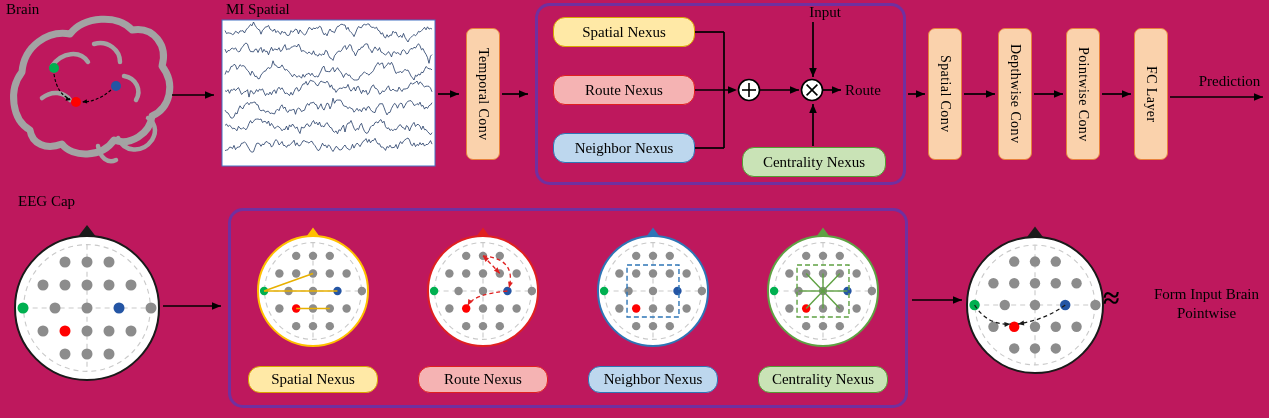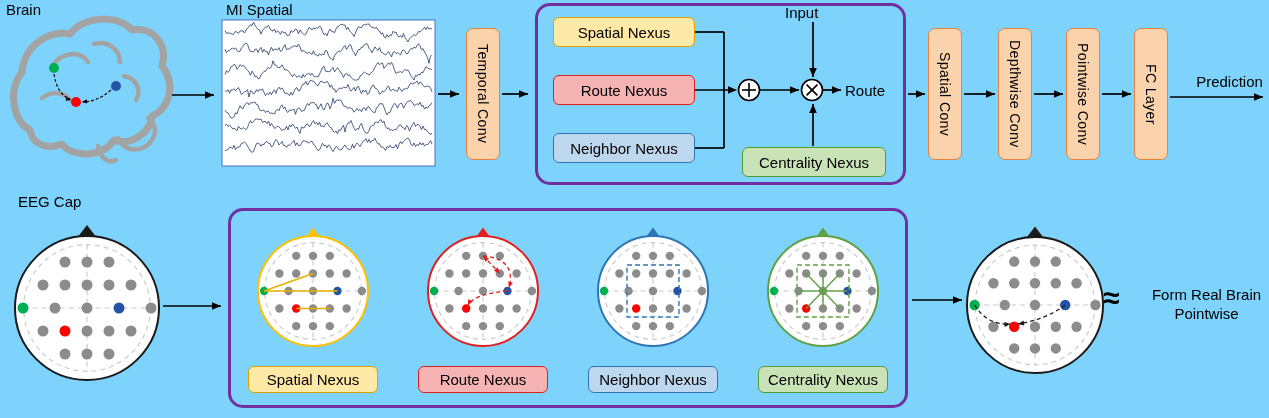--- a/index.html
+++ b/index.html
@@ -1,23 +1,23 @@
 <!DOCTYPE html>
 <html><head>
 <meta charset="utf-8">
 <style>
   *{margin:0;padding:0;box-sizing:border-box}
   body{background:#fff}
-  #canvas{position:relative;width:1269px;height:418px;background:#7dd3fc;
-          font-family:Liberation Sans, sans-serif;overflow:hidden;color:#000}
+  #canvas{position:relative;width:1269px;height:418px;background:#be185d;
+          font-family:Liberation Serif, serif;overflow:hidden;color:#000}
   #art{position:absolute;left:0;top:0}
   .lbl{position:absolute;font-size:15px;line-height:17px;white-space:nowrap}
   .center{text-align:center;white-space:normal}
   .nexbox{position:absolute;display:flex;align-items:center;justify-content:center;
-          font-size:15px;border:1.6px solid #000;border-radius:6px;background:#eee}
+          font-size:15px;border:1.6px solid #000;border-radius:12px;background:#eee}
   .vbox{position:absolute;display:flex;align-items:center;justify-content:center;
         border:1.5px solid #000;border-radius:7px;writing-mode:vertical-rl;
         font-size:14px;letter-spacing:.4px;background:#eee}
   .purplebox{position:absolute;border:3.5px solid #7030A0;border-radius:15px;background:transparent}
   .approx{position:absolute;font-size:30px;font-weight:bold}
 </style>
 </head>
 <body>
 
 <div id="canvas">
@@ -315,27 +315,27 @@
         <circle cx="1055.7777777777778" cy="348.44444444444446" r="5.194444444444445" fill="#8C8C8C"></circle>
         <path d="M974.5555555555555,305 Q987.7777777777778,325.77777777777777 1010.4444444444445,323.8888888888889" fill="none" stroke="#1A1A1A" stroke-width="1.3" stroke-dasharray="4 3"></path>
         <polygon points="1010.4444444444445,323.8888888888889 1004.7,326.9 1004.3,321.9" fill="#1A1A1A"></polygon>
         <path d="M1065.2222222222222,305 Q1044.4444444444443,320.1111111111111 1018,323.8888888888889" fill="none" stroke="#1A1A1A" stroke-width="1.3" stroke-dasharray="4 3"></path>
         <polygon points="1018,323.8888888888889 1023.6,320.5 1024.3,325.5" fill="#1A1A1A"></polygon>
       </g>
     </svg>
 
   <div class="lbl" style="left:6px;top:1px">Brain</div>
   <div class="lbl" style="left:226px;top:1px">MI Spatial</div>
-  <div class="lbl" style="left:785px;top:4px;width:56px;text-align:left">Input</div>
+  <div class="lbl" style="left:785px;top:4px;width:56px;text-align:right">Input</div>
   <div class="lbl" style="left:845px;top:82px">Route</div>
   <div class="lbl" style="left:1190px;top:73px;width:79px;text-align:center">Prediction</div>
   <div class="lbl" style="left:18px;top:193px">EEG Cap</div>
   <div class="approx" style="left:1103px;top:281px">≈</div>
   <div class="lbl center" style="left:1144px;top:285px;width:125px;line-height:19px">
-    <span style="display:block">Form Real Brain</span>
+    <span style="display:block">Form Input Brain</span>
     <span style="display:block">Pointwise</span>
   </div>
 
   <div class="purplebox" style="left: 535px; top: 3px; width: 371px; height: 182px; border-color: rgb(112, 48, 160);"></div>
   <div class="purplebox" style="left: 228px; top: 208px; width: 680px; height: 200px; border-color: rgb(112, 48, 160);"></div>
 
   <div class="vbox" style="left: 466px; top: 28px; width: 34px; height: 132px; background: rgb(250, 210, 172); border-color: rgb(232, 130, 60);">Temporal Conv</div>
   <div class="vbox" style="left: 928px; top: 28px; width: 34px; height: 132px; background: rgb(250, 210, 172); border-color: rgb(232, 130, 60);">Spatial Conv</div>
   <div class="vbox" style="left: 998px; top: 28px; width: 34px; height: 132px; background: rgb(250, 210, 172); border-color: rgb(232, 130, 60);">Depthwise Conv</div>
   <div class="vbox" style="left: 1066px; top: 28px; width: 34px; height: 132px; background: rgb(250, 210, 172); border-color: rgb(232, 130, 60);">Pointwise Conv</div>

